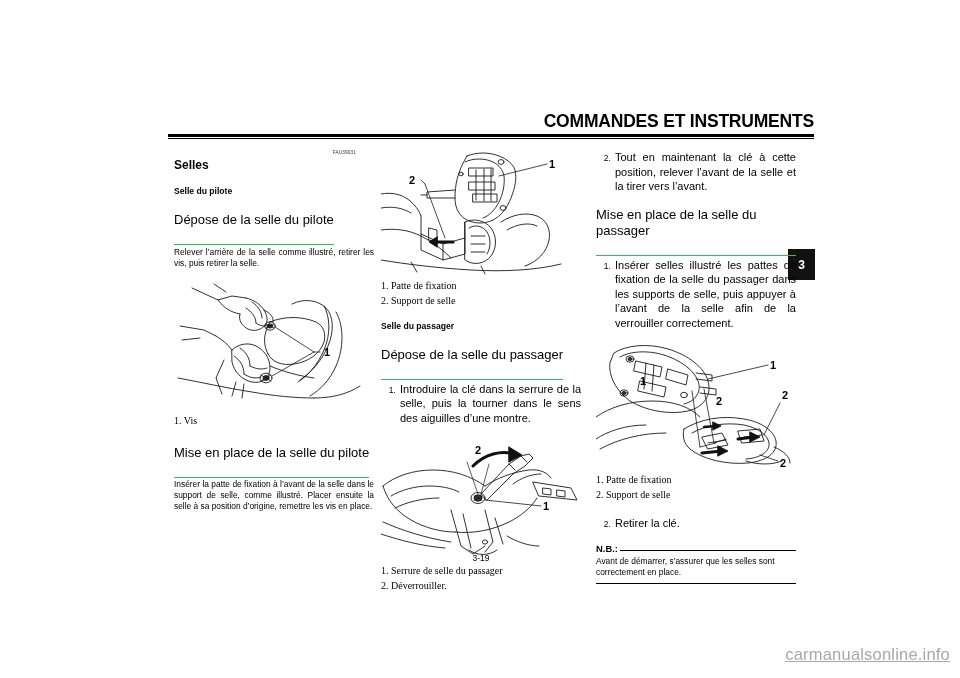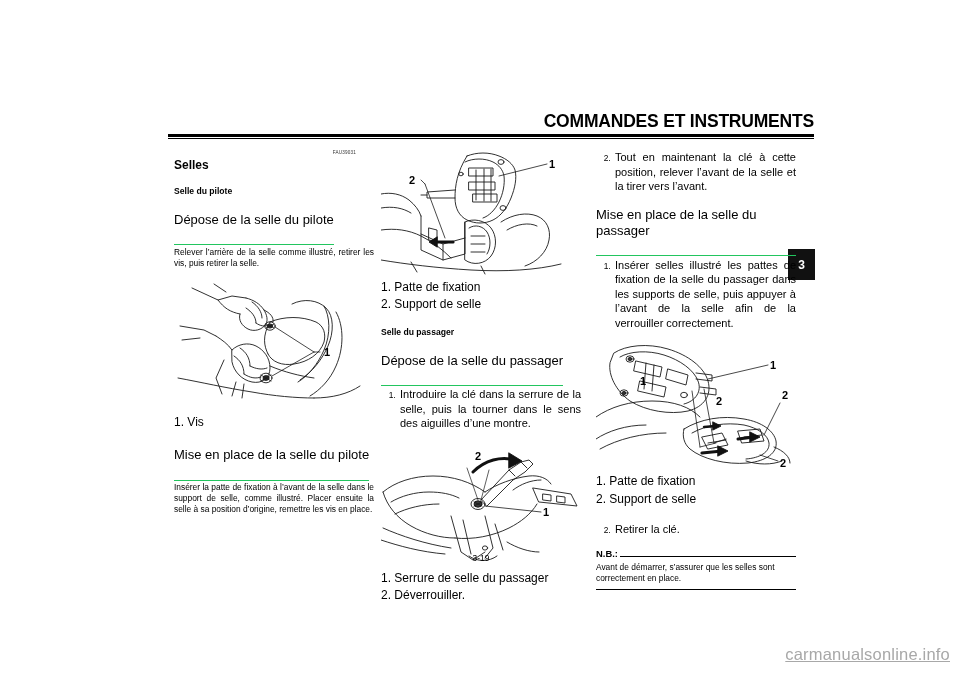--- a/index.html
+++ b/index.html
@@ -125,24 +125,25 @@
     text-align: justify;
   }
   ol.numlist > li {
     margin: 0 0 2px 0;
     padding-left: 2px;
   }
   ol.numlist > li::marker { font-size: 8.4px; }
 
   ul.callouts {
     list-style: none;
-    font-size: 12px;
+    font-size: 10px;
     line-height: 1.45;
     margin: 4px 0 14px 0;
     padding: 0;
+    font-family: Liberation Serif, serif;
   }
   ul.callouts li { white-space: nowrap; }
 
   
   .figure {
     margin: 0 0 2px 0;
     position: relative;
   }
   .figure svg { display: block; }
 

